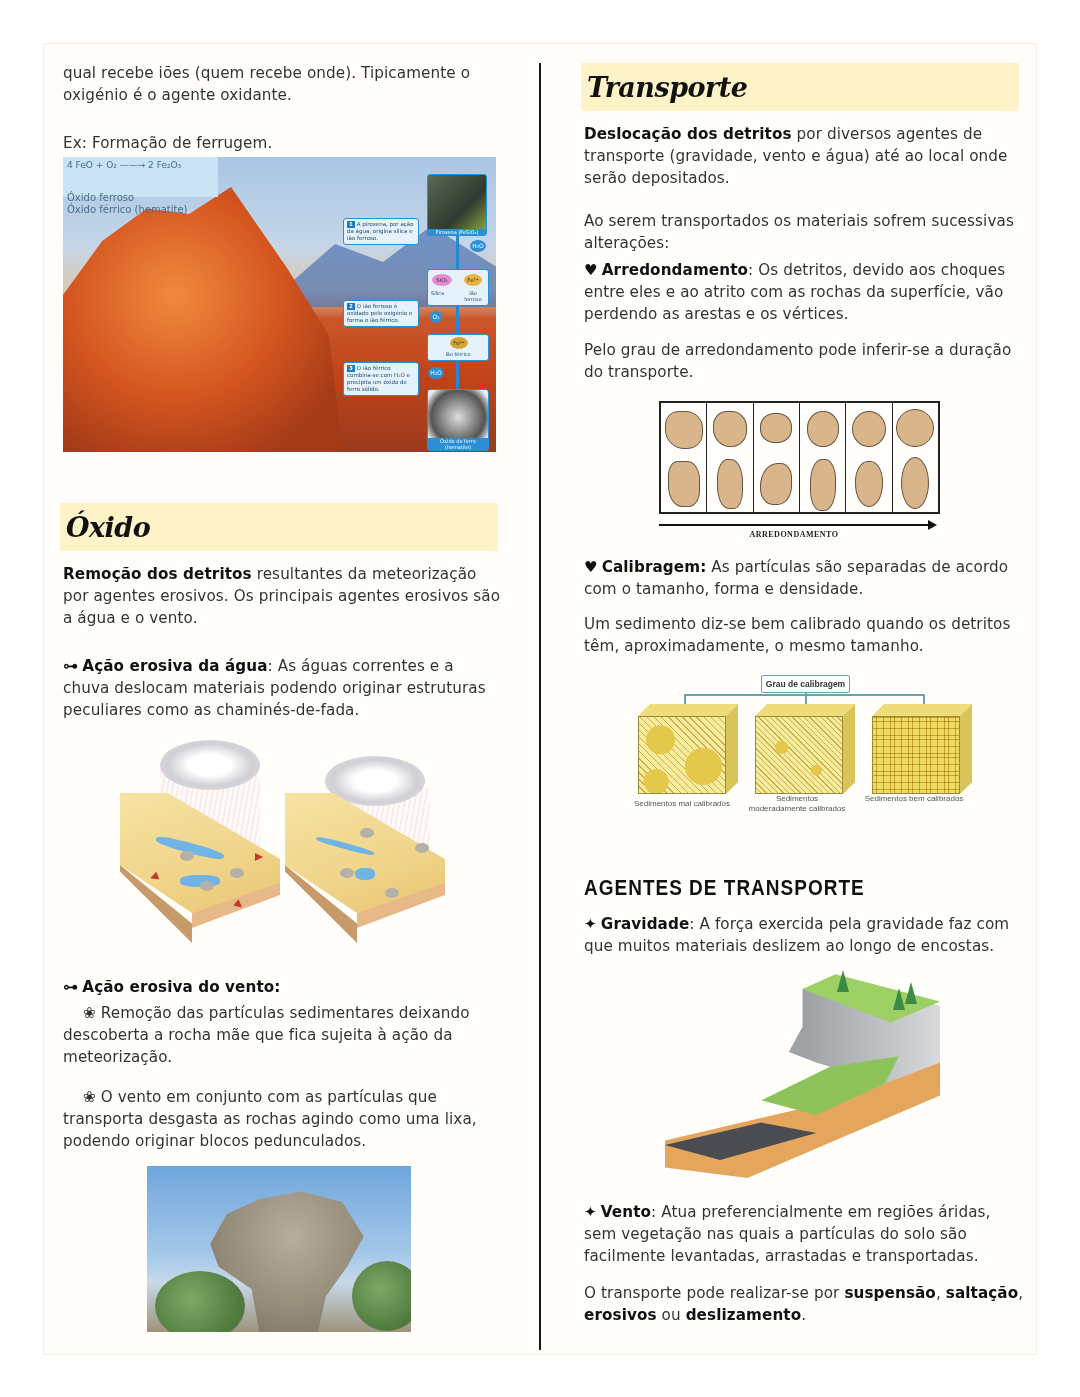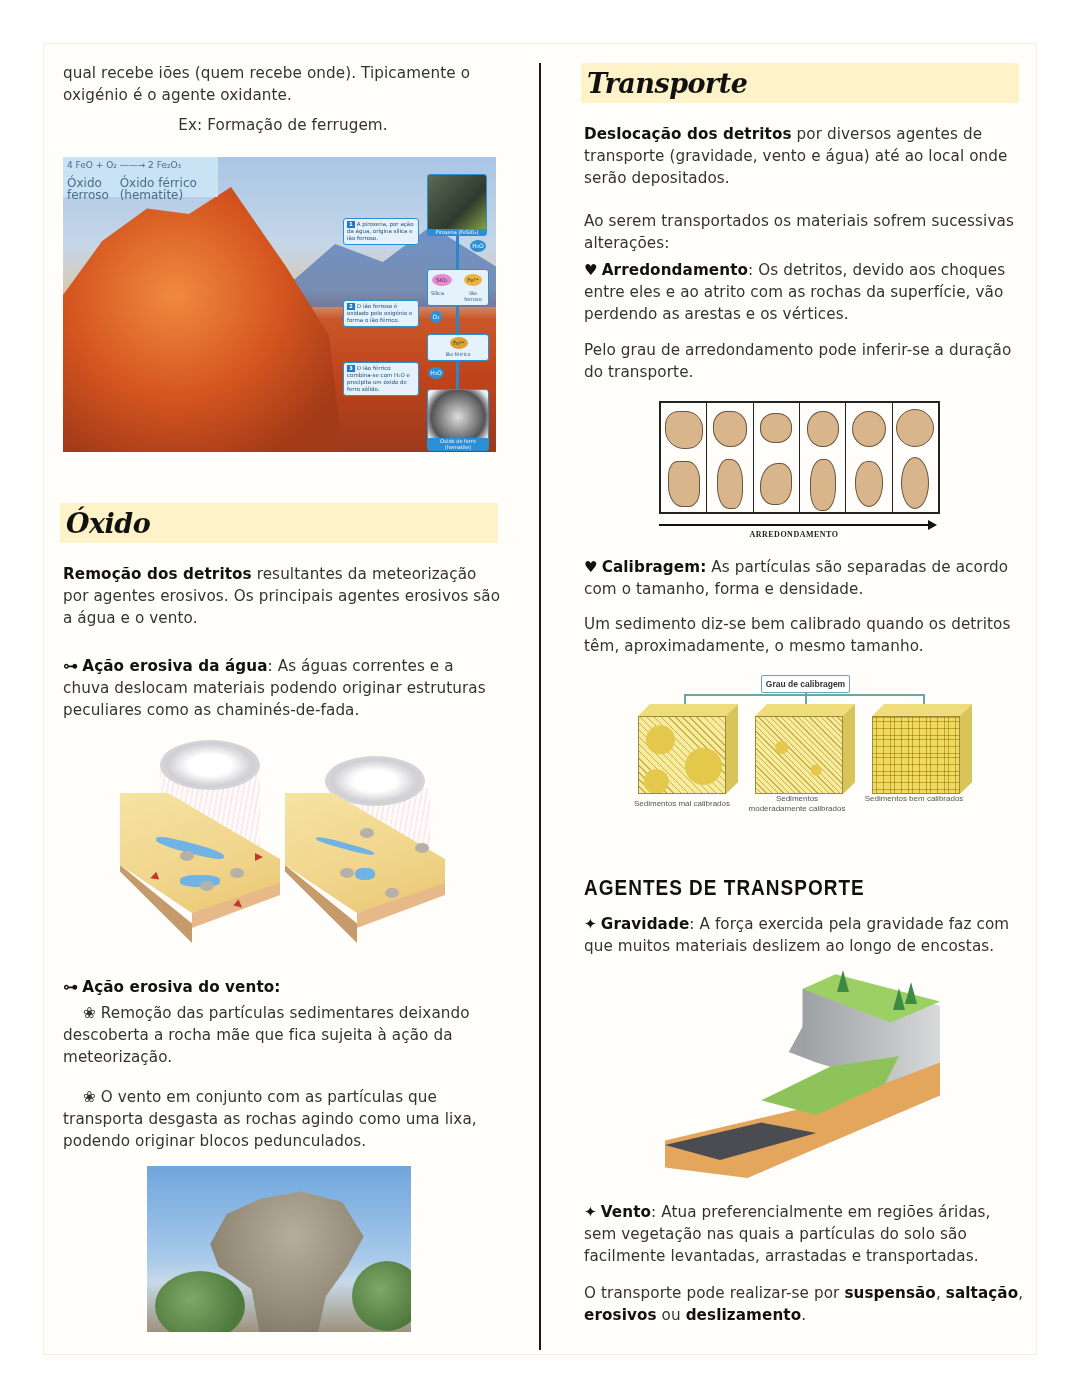--- a/index.html
+++ b/index.html
@@ -6,21 +6,21 @@
   html, body { width: 1080px; height: 1397px; background: #ffffff; overflow: hidden; }
   body { font-family: "DejaVu Sans", sans-serif; color: #2b2b2b; position: relative; }
   .page {
     position: absolute; left: 43px; top: 43px; width: 994px; height: 1312px;
     border: 1px solid #f4efe0; background: #fffefb;
   }
   .divider { position: absolute; left: 539px; top: 63px; width: 2px; height: 1287px; background: #1a1a1a; }
   p, .para { font-size: 15.2px; line-height: 22px; letter-spacing: 0.1px; color: #333; }
   b { font-weight: bold; color: #111; }
   .title-bar {
-    position: absolute; background: #fef2c9; height: 40px;
+    position: absolute; background: #fef2c9; height: 48px;
     display: flex; align-items: center; padding-left: 6px;
   }
   .title-text {
     font-family: "DejaVu Serif", serif; font-size: 27px; font-weight: bold; font-style: italic;
     color: #111; letter-spacing: -0.5px;
   }
   .abs { position: absolute; }
   .heading-caps { font-family: "Liberation Sans", sans-serif; font-weight: bold; font-size: 19px; letter-spacing: 1px; color: #111; transform: scaleY(1.15); transform-origin: left; }
   .glyph { font-weight: bold; color: #111; margin-right: 4px; }
 
@@ -91,28 +91,28 @@
   .slide-top { position: absolute; left: 0; top: 0; width: 275px; height: 210px; background: #9ccf64; clip-path: polygon(50% 10%, 62% 3%, 100% 16%, 82% 26%); }
   .tree { position: absolute; width: 0; height: 0; border-left: 6px solid transparent; border-right: 6px solid transparent; border-bottom: 22px solid #3d8a44; }
 </style>
 </head>
 <body>
 
 <div class="page"></div>
 <div class="divider"></div>
 
 <p class="abs" style="left:63px;top:62px;width:440px;">qual recebe iões (quem recebe onde). Tipicamente o oxigénio é o agente oxidante.</p>
-<p class="abs" style="left:63px;top:114px;width:440px;text-align:center;">Ex: Formação de ferrugem.</p>
+<p class="abs" style="left:63px;top:132px;width:440px;">Ex: Formação de ferrugem.</p>
 
 <div class="ox-img">
   <div class="ox-mtn"></div>
   <div class="ox-rock"></div>
   <div class="ox-eq">
     <div>4 FeO + O₂ ——→ 2 Fe₂O₃</div>
-    <div style="display:flex;justify-content:space-between;font-size:12px;margin-top:6px;">
+    <div style="display:flex;justify-content:space-between;font-size:10px;margin-top:21px;flex-direction:column;">
       <span>Óxido ferroso</span>
       <span>Óxido férrico (hematite)</span>
     </div>
   </div>
   <div class="ox-box" style="left:280px;top:61px;width:76px;">
     <span class="ox-num">1</span><span>A piroxena, por ação da água, origina sílica e ião ferroso.</span>
   </div>
   <div class="ox-box" style="left:280px;top:143px;width:76px;">
     <span class="ox-num">2</span><span>O ião ferroso é oxidado pelo oxigénio e forma o ião férrico.</span>
   </div>

